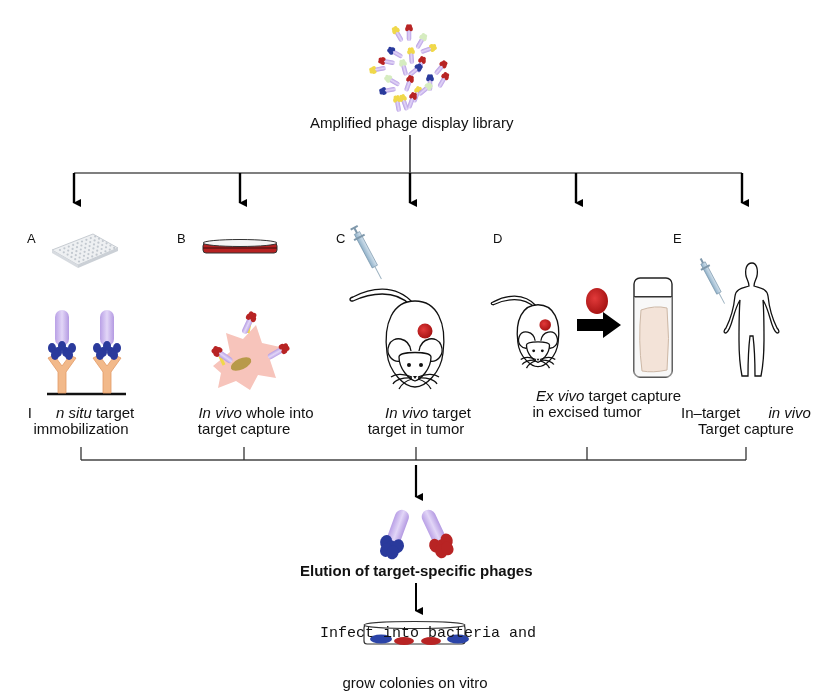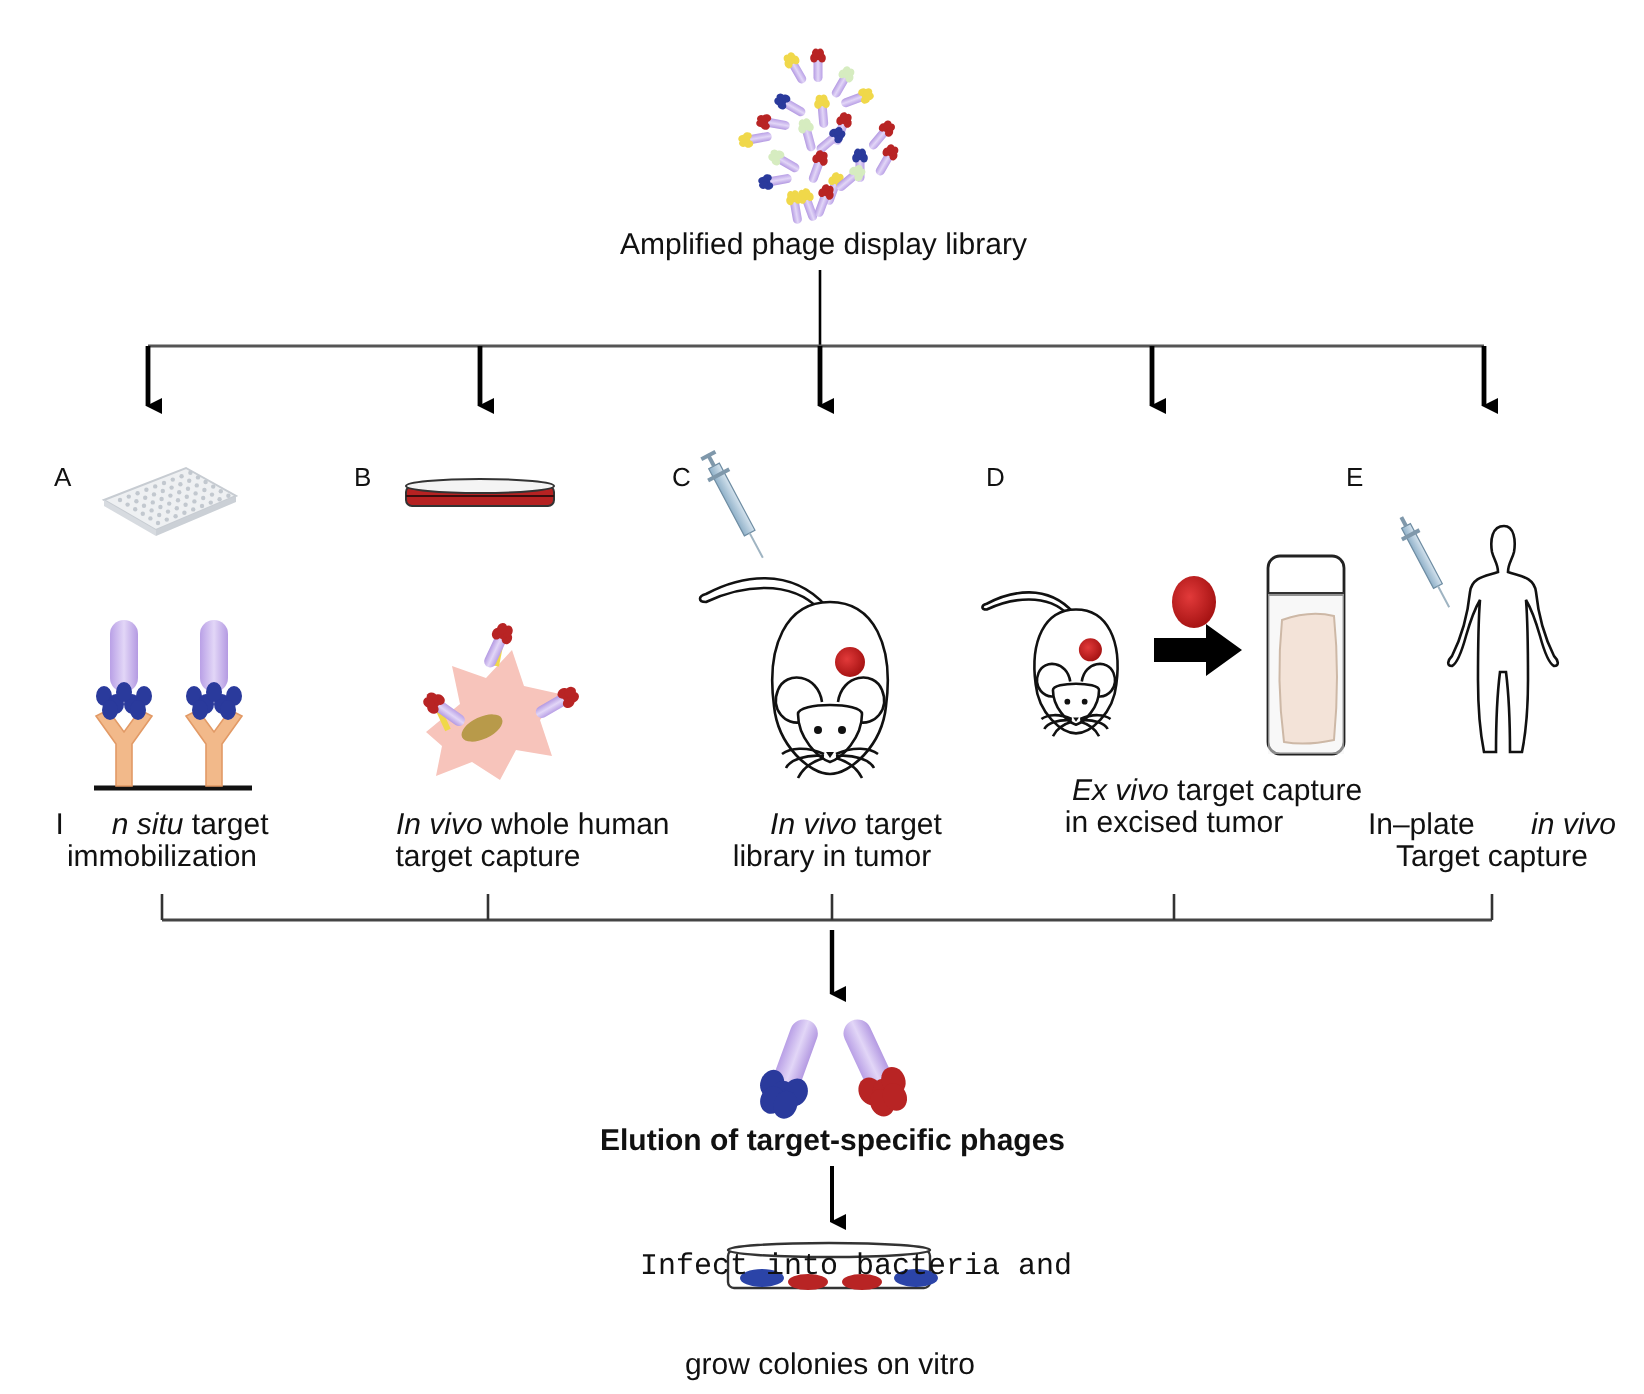--- a/index.html
+++ b/index.html
@@ -470,31 +470,31 @@
 <div class="panel-letter" style="left:177px;top:231px;">B</div>
 <div class="panel-letter" style="left:336px;top:231px;">C</div>
 <div class="panel-letter" style="left:493px;top:231px;">D</div>
 <div class="panel-letter" style="left:673px;top:231px;">E</div>
 
 <div class="txt" style="left:21px;top:405px;width:120px;">
   <span>I</span><em>n situ</em><span> target</span><br>
   <span>immobilization</span>
 </div>
 <div class="txt" style="left:174px;top:405px;width:140px;">
-  <span></span><em>In vivo</em><span> whole human</span><br>
+  <span></span><em>In vivo</em><span> whole into</span><br>
   <span>target capture</span>
 </div>
 <div class="txt" style="left:346px;top:405px;width:140px;">
   <span></span><em>In vivo</em><span> target</span><br>
-  <span>library in tumor</span>
+  <span>target in tumor</span>
 </div>
 <div class="txt" style="left:512px;top:388px;width:150px;">
   <span></span><em>Ex vivo</em><span> target capture</span><br>
   <span>in excised tumor</span>
 </div>
 <div class="txt" style="left:681px;top:405px;width:130px;">
-  <span>In–plate </span><em>in vivo</em><span></span><br>
+  <span>In–target </span><em>in vivo</em><span></span><br>
   <span>Target capture</span>
 </div>
 
 <div class="txt" style="left:300px;top:563px;width:232px;font-weight:bold;">Elution of target-specific phages</div>
 <div class="txt" style="left:320px;top:626px;width:190px;font-family:Liberation Mono, monospace;">Infect into bacteria and</div>
 <div class="txt" style="left:320px;top:675px;width:190px;">grow colonies on vitro</div>
 
 </body></html>

